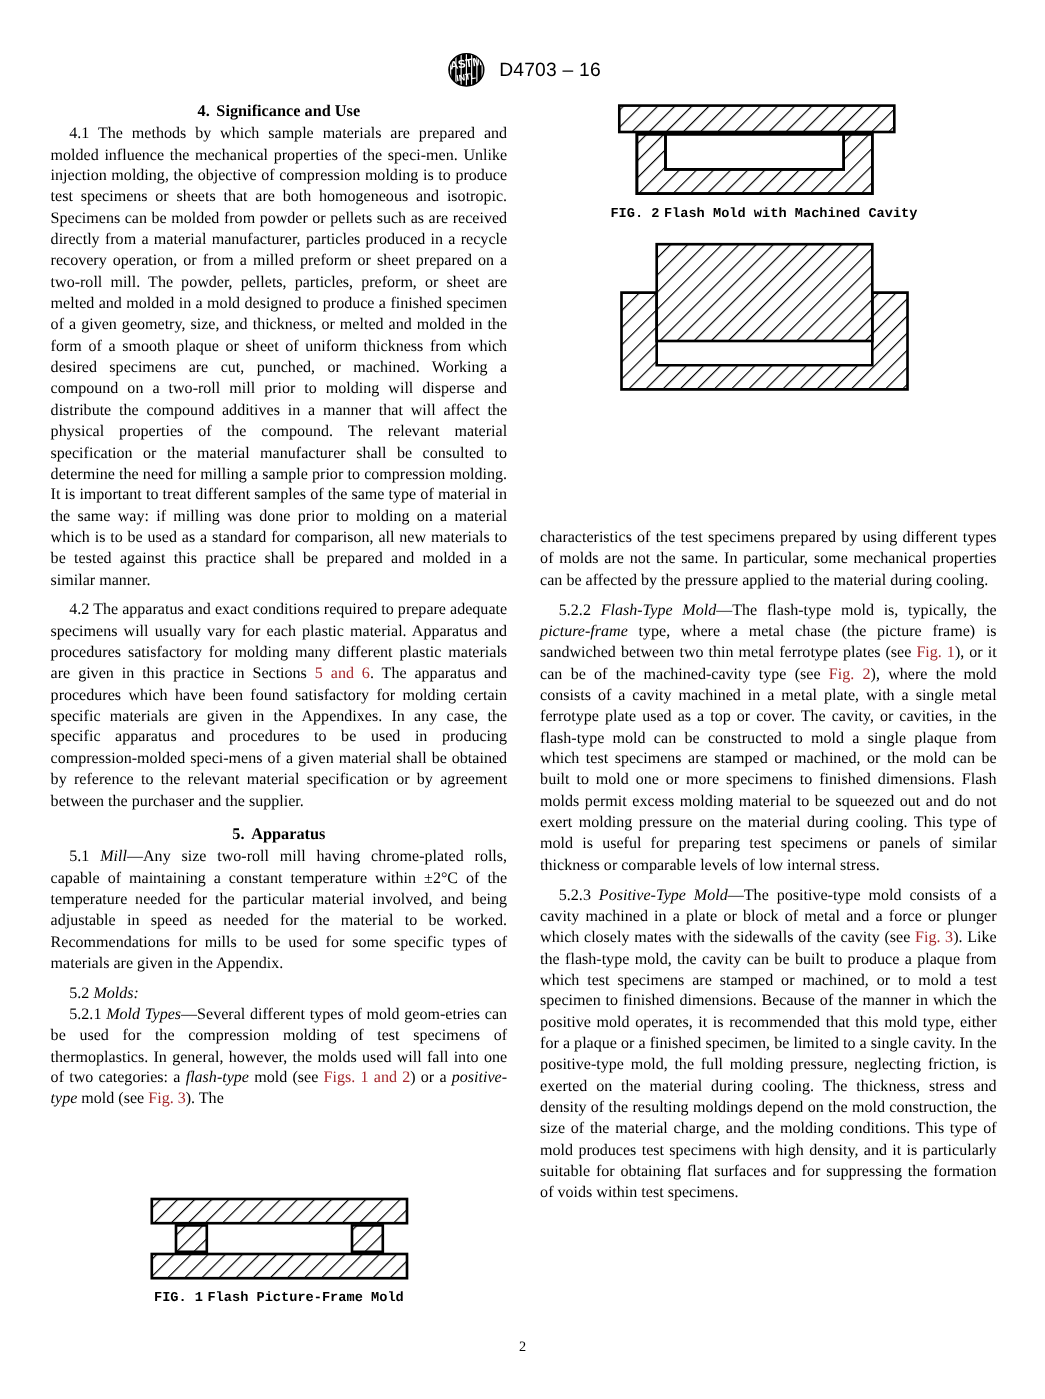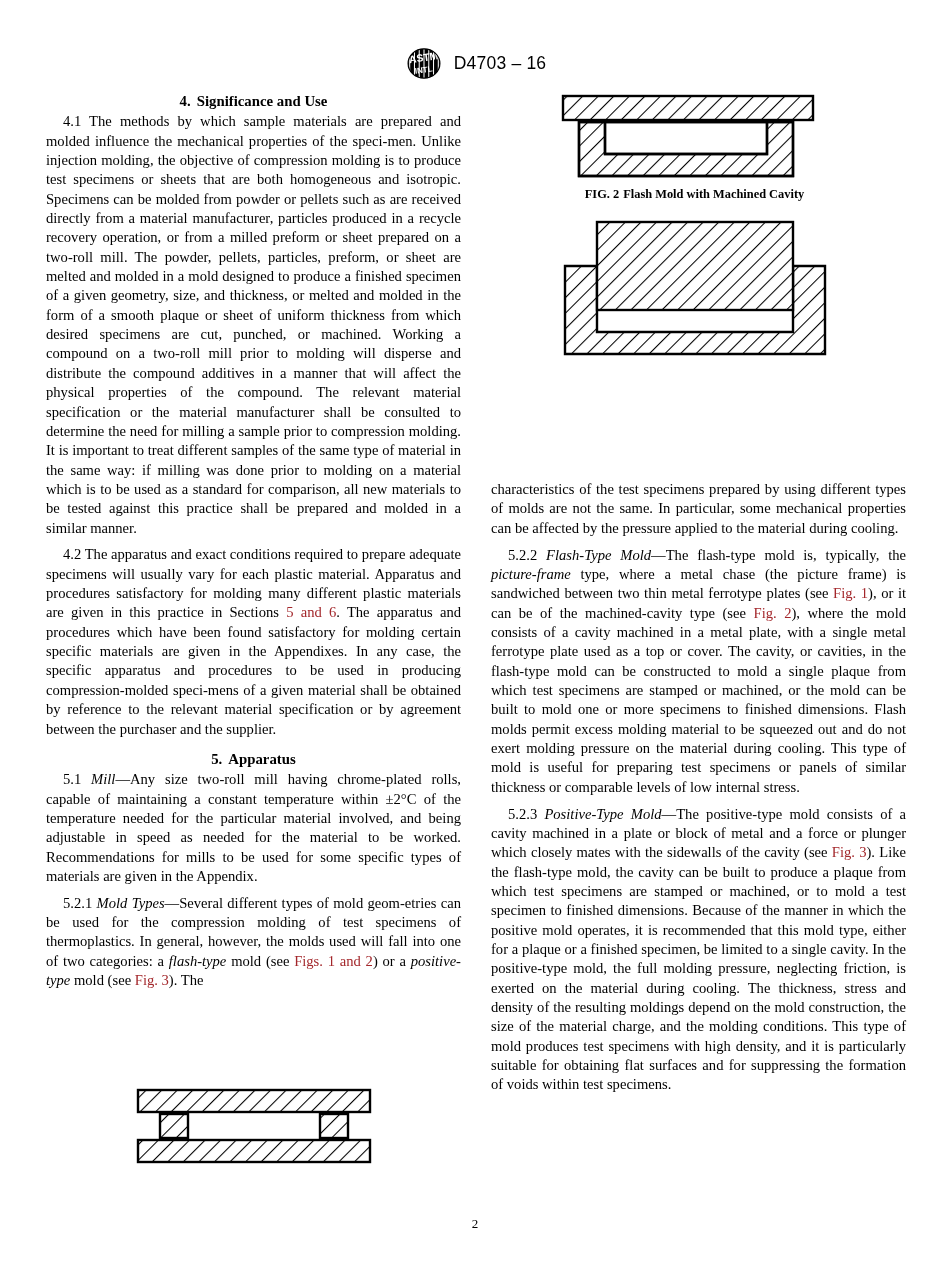--- a/index.html
+++ b/index.html
@@ -76,21 +76,21 @@
 
   i, .ital { font-style: italic; }
   .lnk {
     color: #a3272b;
     text-decoration: none;
   }
 
   
   .figure { position: absolute; }
   .fig-caption {
-    font-family: Liberation Serif, serif;
+    font-family: Liberation Mono, monospace;
     font-weight: bold;
     font-size: 12.4px;
     text-align: center;
     margin-top: 7px;
     white-space: nowrap;
   }
   .fig-caption .capnum { margin-right: 4px; }
 
   #figure-1 { left: 46px;  top: 1086px; width: 415px; }
   #figure-2 { left: 487px; top: 92px;   width: 415px; }
@@ -161,20 +161,24 @@
     <span class="num">5.</span><span>Apparatus</span>
   </h2>
 
   <p class="para">
     <span>5.1</span>
     <i>Mill</i><span>—Any size two-roll mill having chrome-plated rolls, capable of maintaining a constant temperature within ±2°C of the temperature needed for the particular material involved, and being adjustable in speed as needed for the material to be worked. Recommendations for mills to be used for some specific types of materials are given in the Appendix.</span>
   </p>
 
   <div class="spacer-para"></div>
 
+  <p class="para">
+    <span>5.2</span>
+    <i>Molds:</i>
+  </p>
 
   <p class="para">
     <span>5.2.1</span>
     <i>Mold Types</i><span>—Several different types of mold geom-etries can be used for the compression molding of test specimens of thermoplastics. In general, however, the molds used will fall into one of two categories: a </span><i>flash-type</i><span> mold (see </span><a class="lnk" href="#">Figs. 1 and 2</a><span>) or a </span><i>positive-type</i><span> mold (see </span><a class="lnk" href="#">Fig. 3</a><span>). The</span>
   </p>
 </div>
 
 <div class="column col-right" style="top:443px;">
 
   <p class="para cont">characteristics of the test specimens prepared by using different types of molds are not the same. In particular, some mechanical properties can be affected by the pressure applied to the material during cooling.</p>
@@ -244,15 +248,18 @@
     </defs>
 
     <rect x="4" y="4" width="232" height="22" fill="url(#hatchC)" stroke="#000" stroke-width="2.4"></rect>
 
     <rect x="26" y="28" width="28" height="24" fill="url(#hatchC)" stroke="#000" stroke-width="2.4"></rect>
 
     <rect x="186" y="28" width="28" height="24" fill="url(#hatchC)" stroke="#000" stroke-width="2.4"></rect>
 
     <rect x="4" y="54" width="232" height="22" fill="url(#hatchC)" stroke="#000" stroke-width="2.4"></rect>
   </svg>
+  <div class="fig-caption">
+    <span class="capnum">FIG. 1</span><span>Flash Picture-Frame Mold</span>
+  </div>
 </div>
 
 <div class="page-number">2</div>
 
 </body></html>

